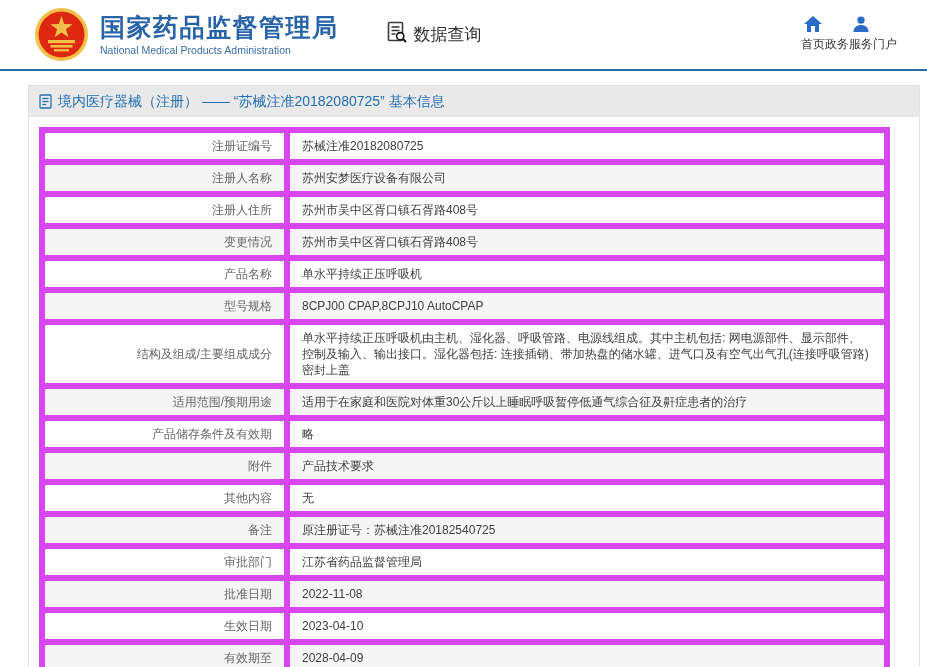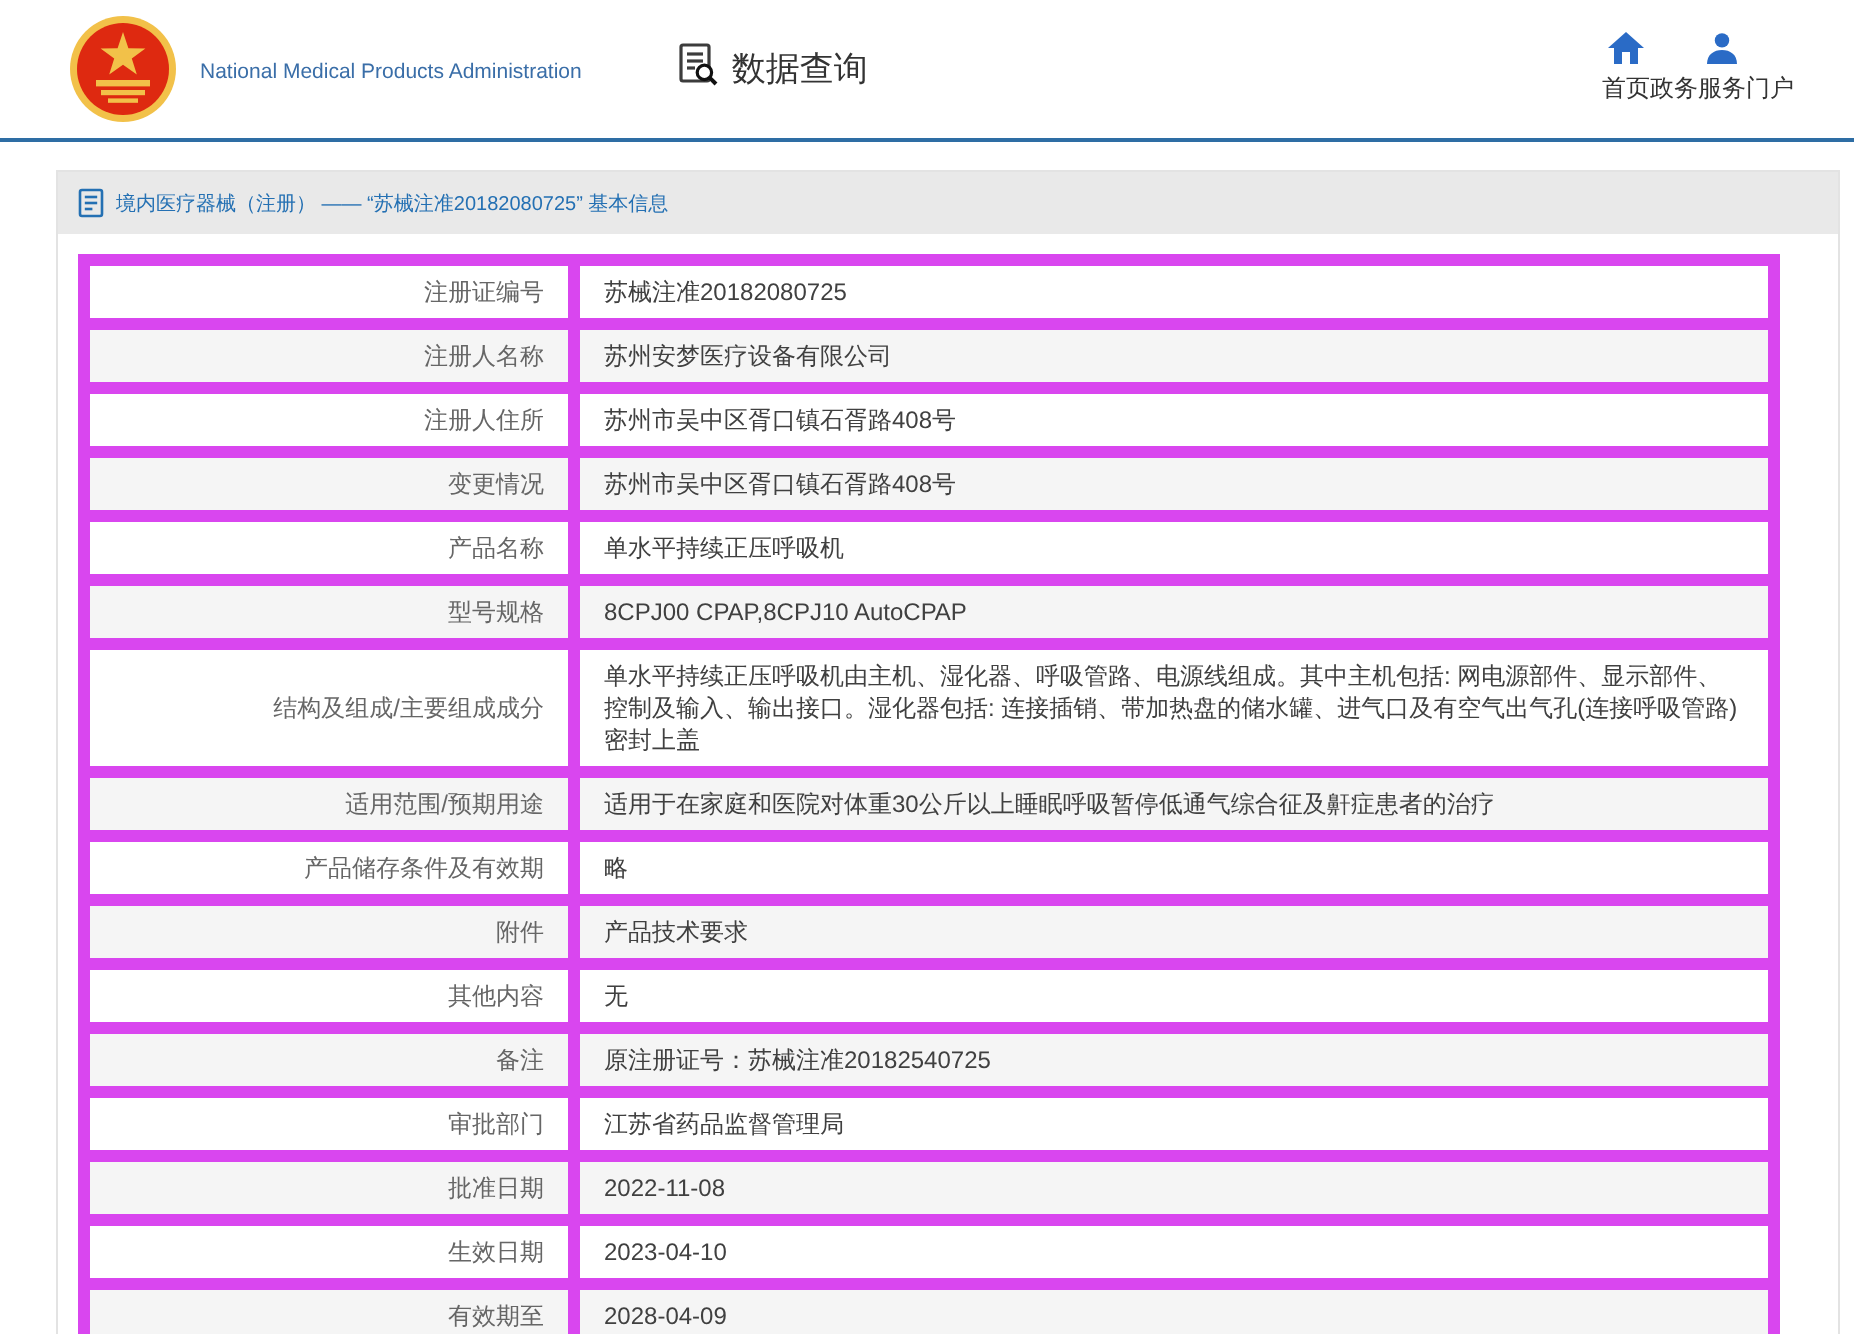--- a/index.html
+++ b/index.html
@@ -47,21 +47,21 @@
     margin:14px 7px 0 28px;
     width:892px;
     border:1px solid #e3e3e3;
     background:#fff;
   }
   .breadcrumb {
     height:31px;
     background:#e9e9e9;
     display:flex; align-items:center; gap:6px;
     padding-left:10px;
-    color:#2470b3; font-size:10px; white-space:nowrap;
+    color:#2470b3; font-size:14px; white-space:nowrap;
   }
   .breadcrumb svg { flex:0 0 auto; }
 
   .table-wrap { padding:10px 10px 9px 10px; }
   table.info {
     border-collapse:collapse;
     width:851px;
     font-size:12px;
     color:#404040;
     table-layout:fixed;
@@ -92,20 +92,21 @@
       <svg width="55" height="55" viewBox="0 0 55 55">
         <circle cx="27.5" cy="27.5" r="26.5" fill="#f2c149"></circle>
         <circle cx="27.5" cy="27.5" r="23" fill="#de2910"></circle>
         <polygon fill="#f2c149" points="27.5,9 30.2,17.1 38.7,17.2 31.9,22.2 34.4,30.3 27.5,25.4 20.6,30.3 23.1,22.2 16.3,17.2 24.8,17.1"></polygon>
         <rect x="14" y="33" width="27" height="3.2" fill="#f2c149"></rect>
         <rect x="16.5" y="38" width="22" height="2.6" fill="#f2c149"></rect>
         <rect x="20" y="42.2" width="15" height="2.2" fill="#f2c149"></rect>
       </svg>
     </span>
     <div class="brand-text">
+      <div class="org-title">国家药品监督管理局</div>
       <div class="org-subtitle">National Medical Products Administration</div>
     </div>
   </div>
 
   <div class="section-entry">
     <span>
       <svg width="24" height="24" viewBox="0 0 24 24" fill="none" stroke="#3c3c3c" stroke-width="1.6">
         <rect x="3.5" y="2.5" width="14" height="18" rx="1"></rect>
         <line x1="6.5" y1="7" x2="14.5" y2="7"></line>
         <line x1="6.5" y1="10.5" x2="14.5" y2="10.5"></line>

